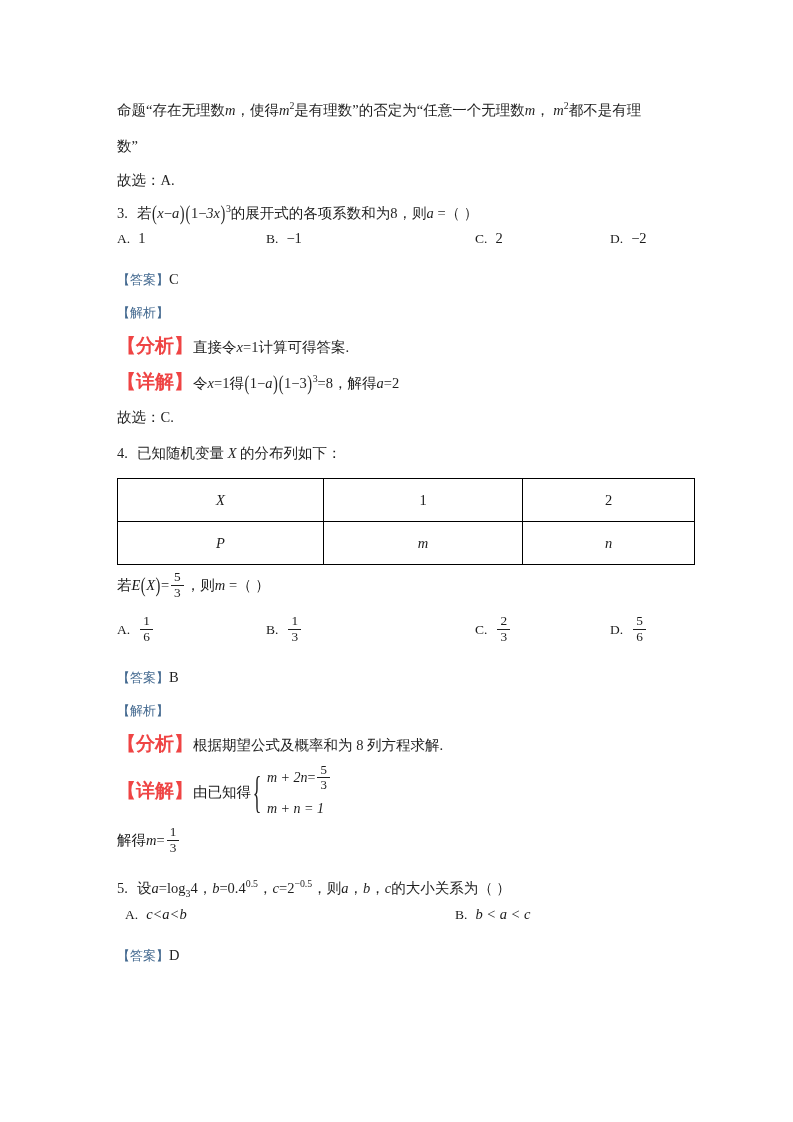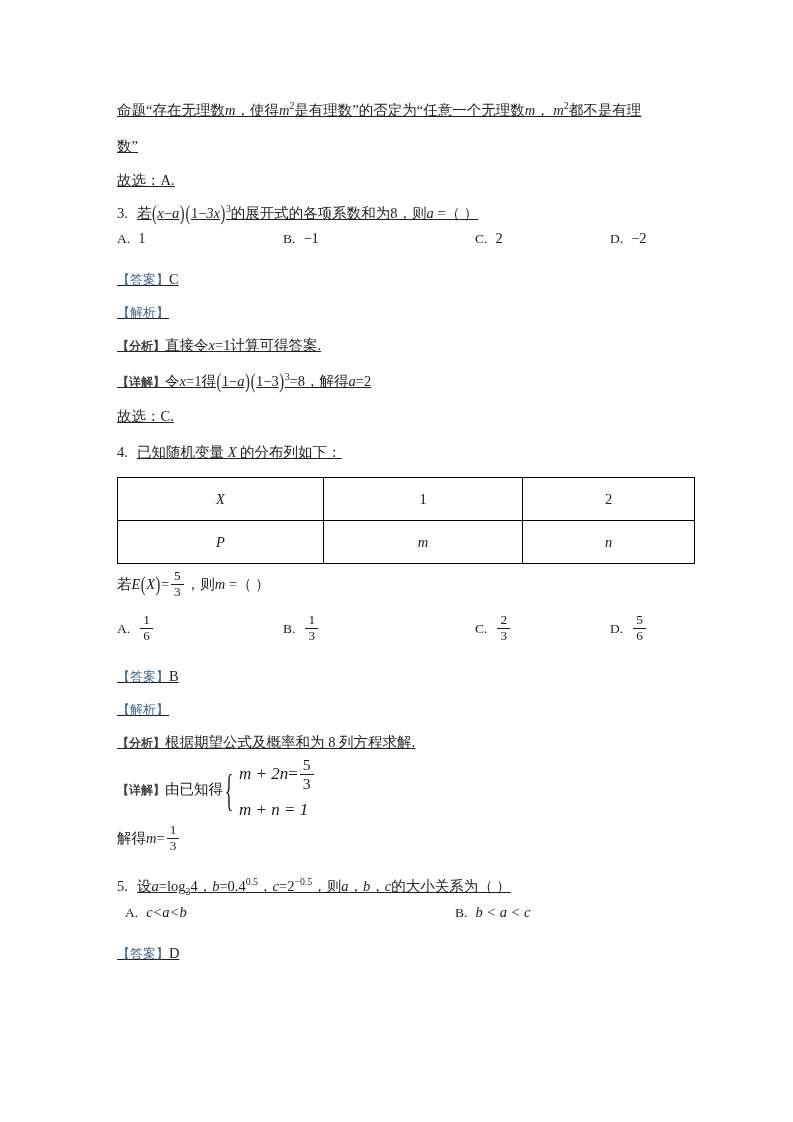--- a/index.html
+++ b/index.html
@@ -28,33 +28,32 @@
     top: 92px;
     width: 568px;
   }
 
   
   .line {
     font-size: 14.5px;
     line-height: 33px;
     color: #1f1f1f;
     white-space: nowrap;
-    text-decoration: underline;
   }
   .line.wrap { white-space: normal; }
 
   .tag {
     color: #42688f;
     font-family: "Liberation Sans", sans-serif;
     font-size: 13px;
   }
   .tag-bold {
-    color: #404040;
+    color: #ef4444;
     font-weight: bold;
-    font-size: 12px;
+    font-size: 19px;
     text-align: right;
   }
 
   .qnum {
     display: inline-block;
     min-width: 20px;
   }
 
   
   .mi { font-style: italic; font-family: "Liberation Serif", serif; }
@@ -94,21 +93,21 @@
     position: absolute;
     top: 0;
     white-space: nowrap;
   }
   .opt .lab {
     font-family: "Liberation Serif", serif;
     font-size: 13.5px;
     margin-right: 8px;
   }
   .opt-a { left: 0; }
-  .opt-b { left: 166px; }
+  .opt-b { left: 149px; }
   .opt-c { left: 330px; margin-left: 28px; }
   .opt-d { left: 493px; }
 
   .opt2-a { left: 8px; }
   .opt2-b { left: 338px; }
 
   
   .dist-table {
     border-collapse: collapse;
     width: 568px;
@@ -139,21 +138,21 @@
     left: 0;
     top: 50%;
     transform: translateY(-50%) scaleY(2.55) scaleX(1.05);
     font-size: 17px;
     line-height: 1;
   }
   .system .eq {
     display: block;
     line-height: 31px;
     white-space: nowrap;
-    font-size: 17px;
+    font-size: 14px;
   }
   .tall-line {
     line-height: 33px;
     font-size: 14.5px;
     white-space: nowrap;
   }
   .block-62 { height: 62px; display: flex; align-items: center; }
   .block-46 { height: 46px; display: flex; align-items: flex-start; }
 </style>
 </head>

